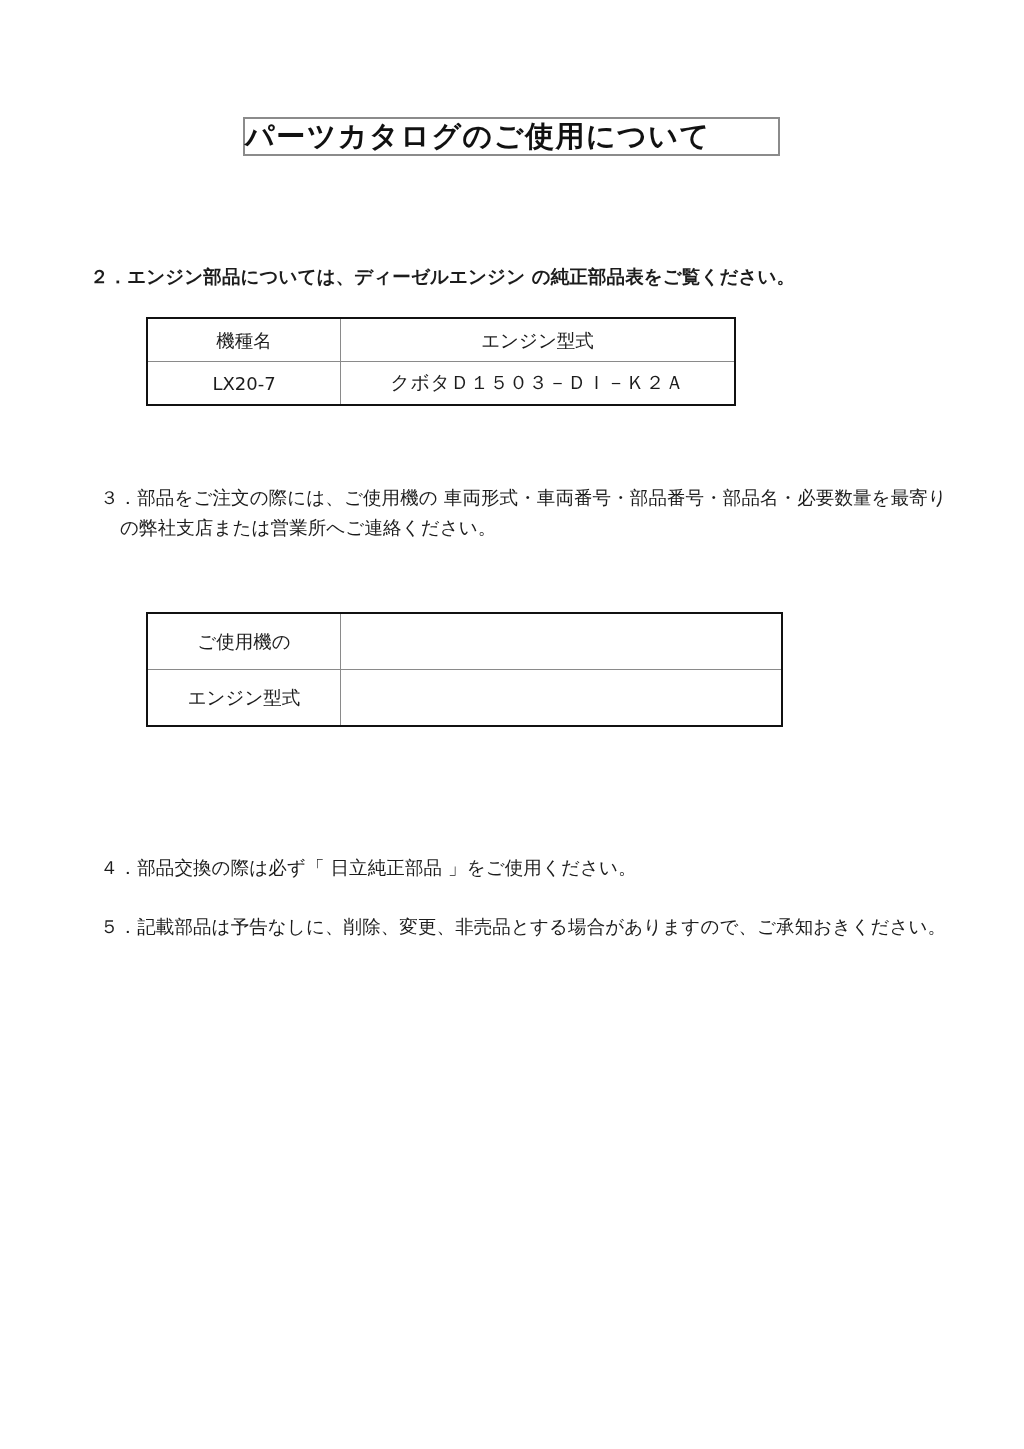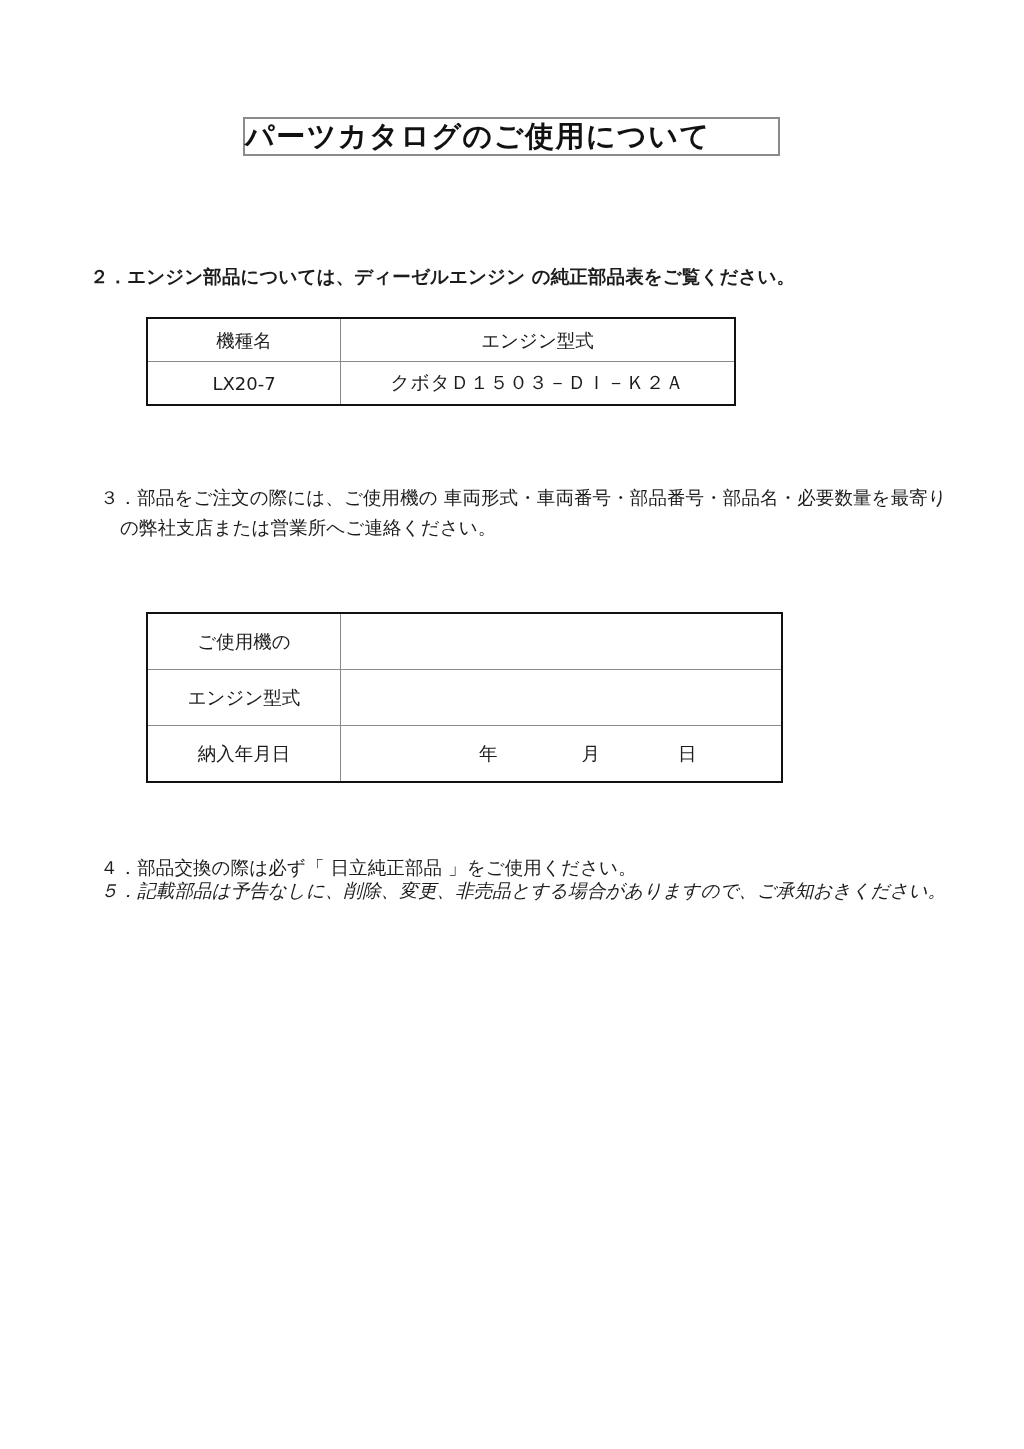--- a/index.html
+++ b/index.html
@@ -57,21 +57,21 @@
   .item.i1 { left: 88px;  top: 190px;  width: 880px; }
   .item.i2 { left: 90px;  top: 262px;  width: 880px; font-weight: bold; }
   .item.i3 { left: 100px; top: 483px;  width: 872px; text-indent: -20px; padding-left: 20px; }
   .item.sub3 { left: 120px; top: 552px; width: 860px; }
   .item.i4 { left: 100px; top: 851px;  width: 880px; }
   .item.i5 { left: 100px; top: 879px;  width: 900px; }
   .item.i6 { left: 100px; top: 918px;  width: 880px; }
 
   
   .item.i4, .item.i5, .item.i6 { line-height: 34px; }
-  .item.i5 { top: 874px; font-style: italic; }
+  .item.i5 { top: 910px; }
   .item.i6 { top: 917px; }
 
   
   .tbl {
     position: absolute;
     border-collapse: collapse;
     table-layout: fixed;
     background: #ffffff;
   }
   .tbl td {
@@ -154,32 +154,20 @@
   <table class="tbl" id="table-record">
     <tbody>
       <tr>
         <td class="c-label">ご使用機の</td>
         <td class="c-field blank-cell"></td>
       </tr>
       <tr>
         <td class="c-label">エンジン型式</td>
         <td class="c-field blank-cell"></td>
       </tr>
-      <tr>
-        <td class="c-label">納入年月日</td>
-        <td class="c-field">
-          <div class="field-inner">
-            <div class="ymd">
-              <span class="unit u-year">年</span>
-              <span class="unit u-month">月</span>
-              <span class="unit u-day">日</span>
-            </div>
-          </div>
-        </td>
-      </tr>
     </tbody>
   </table>
 
   <div class="item i4">４．部品交換の際は必ず「 日立純正部品 」をご使用ください。</div>
 
   <div class="item i5">５．記載部品は予告なしに、削除、変更、非売品とする場合がありますので、ご承知おきください。</div>
 
 
 </div>
 

